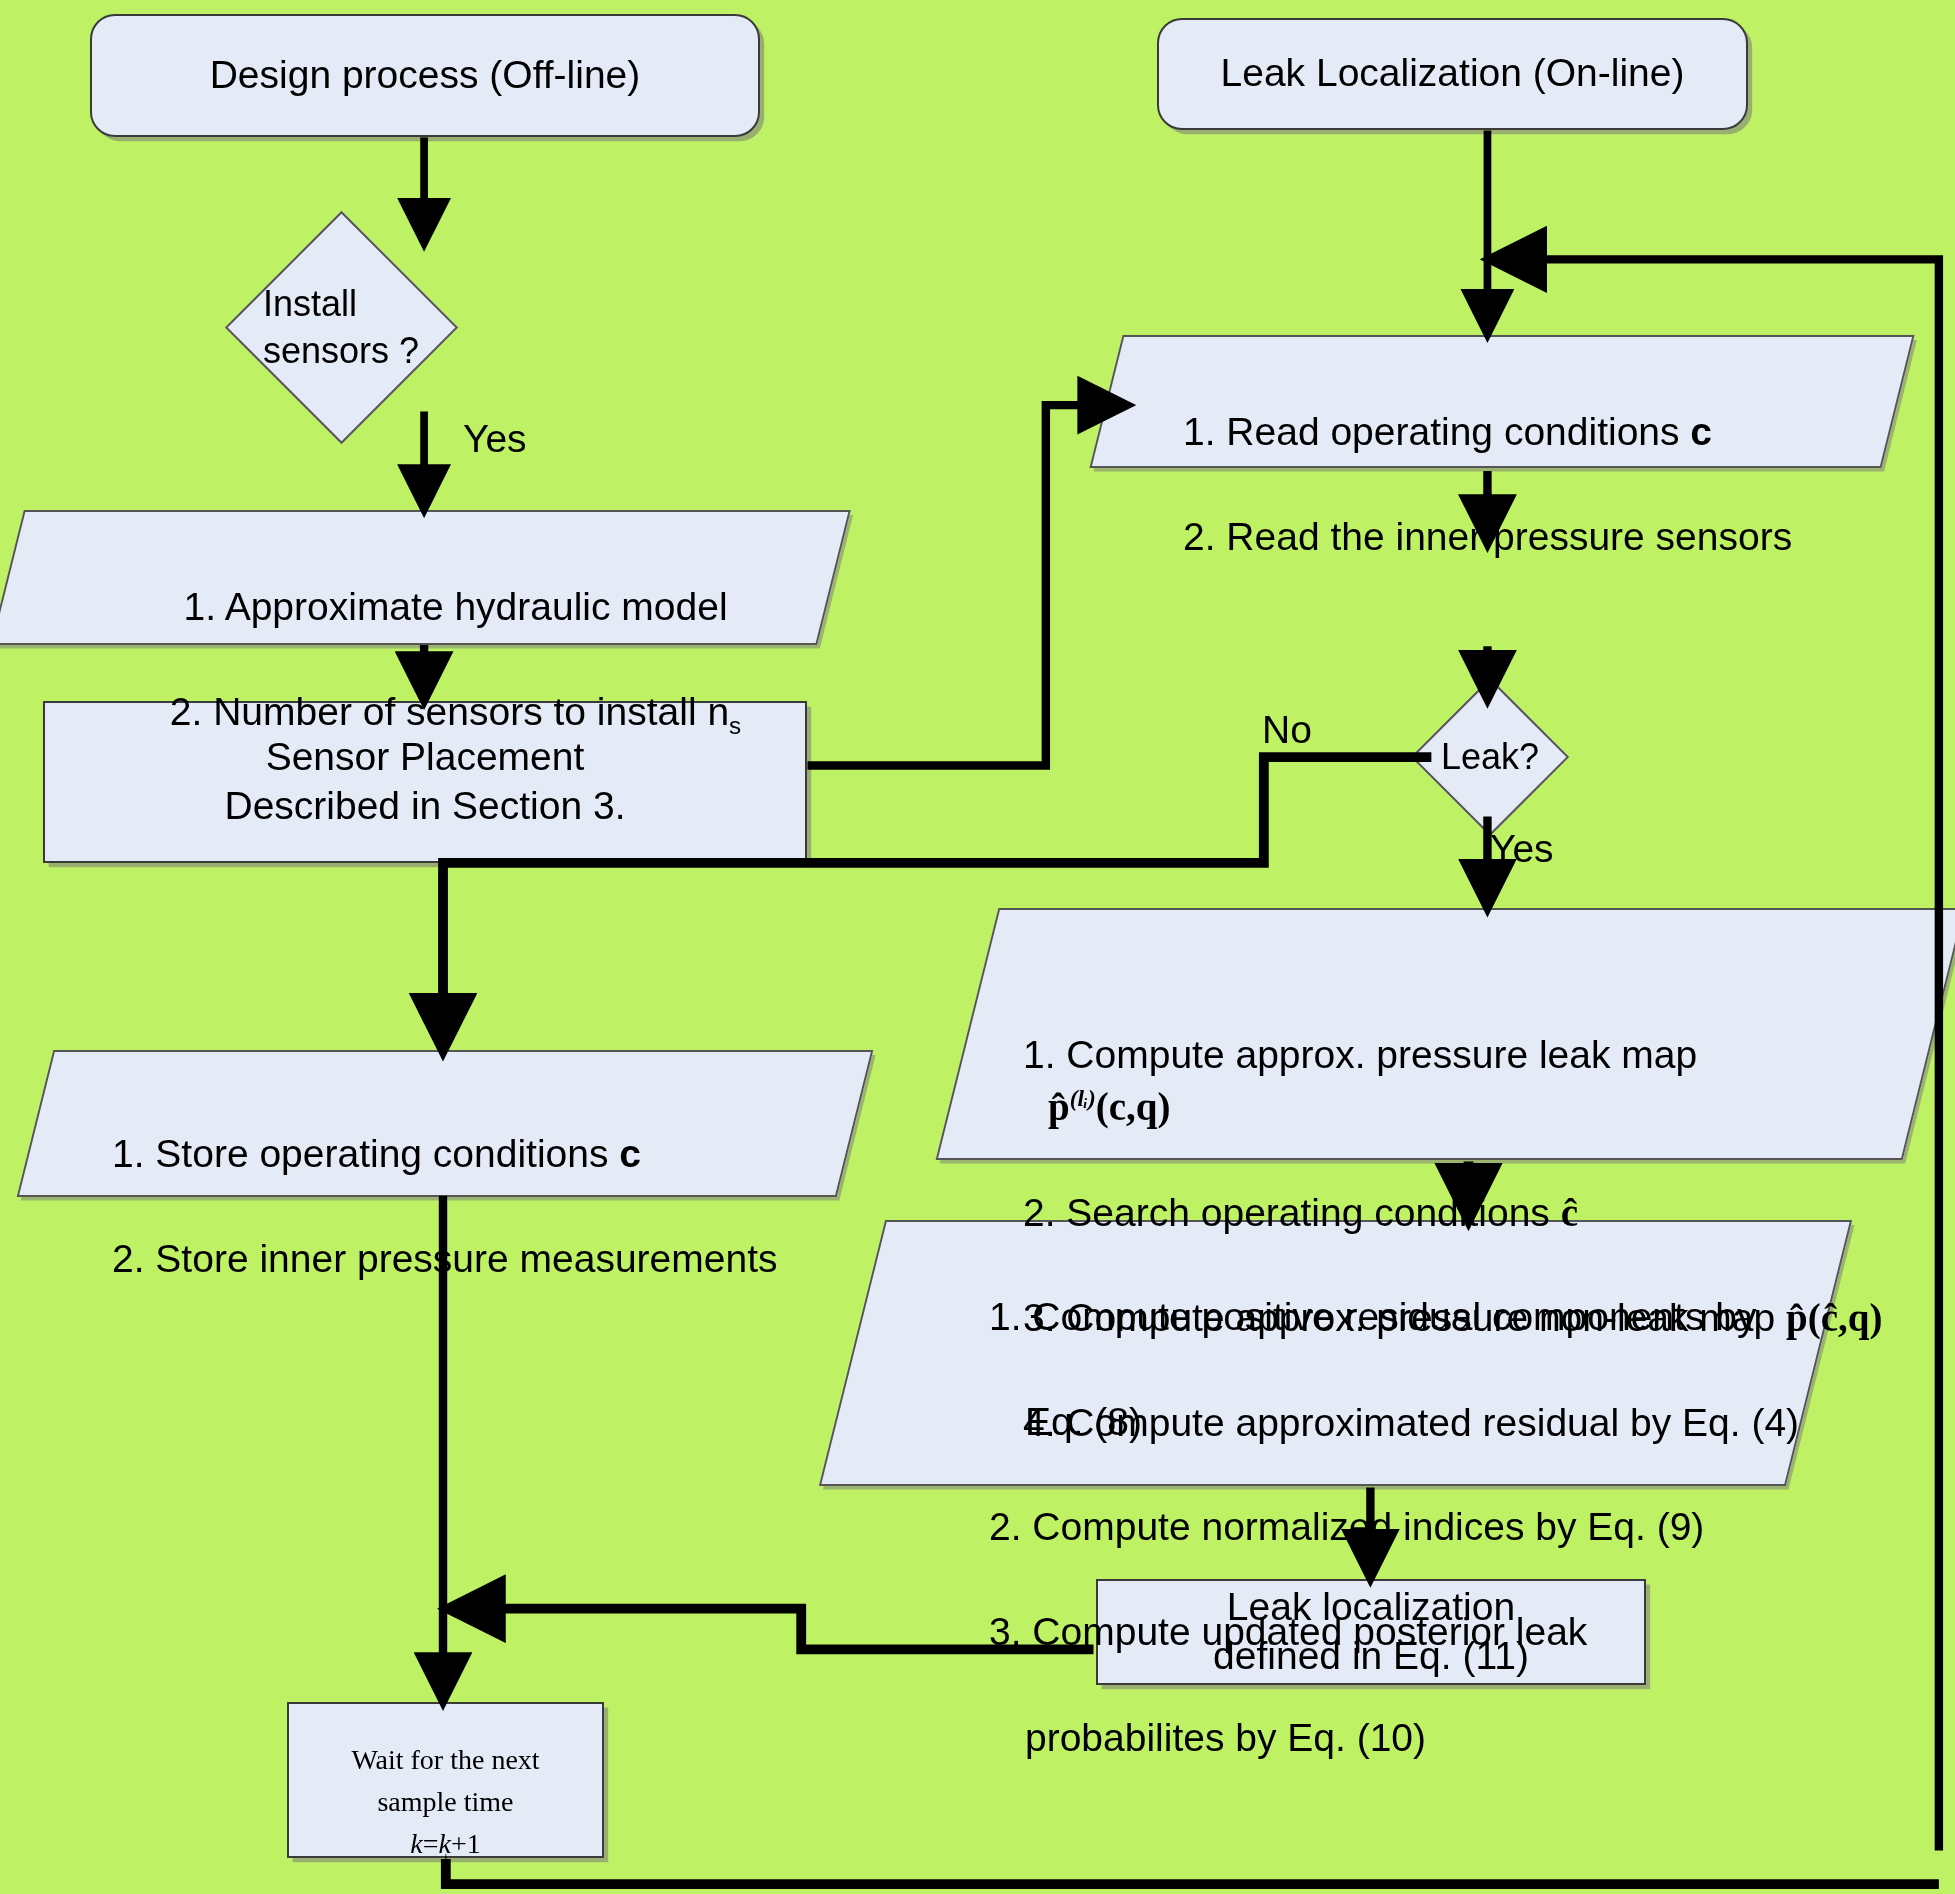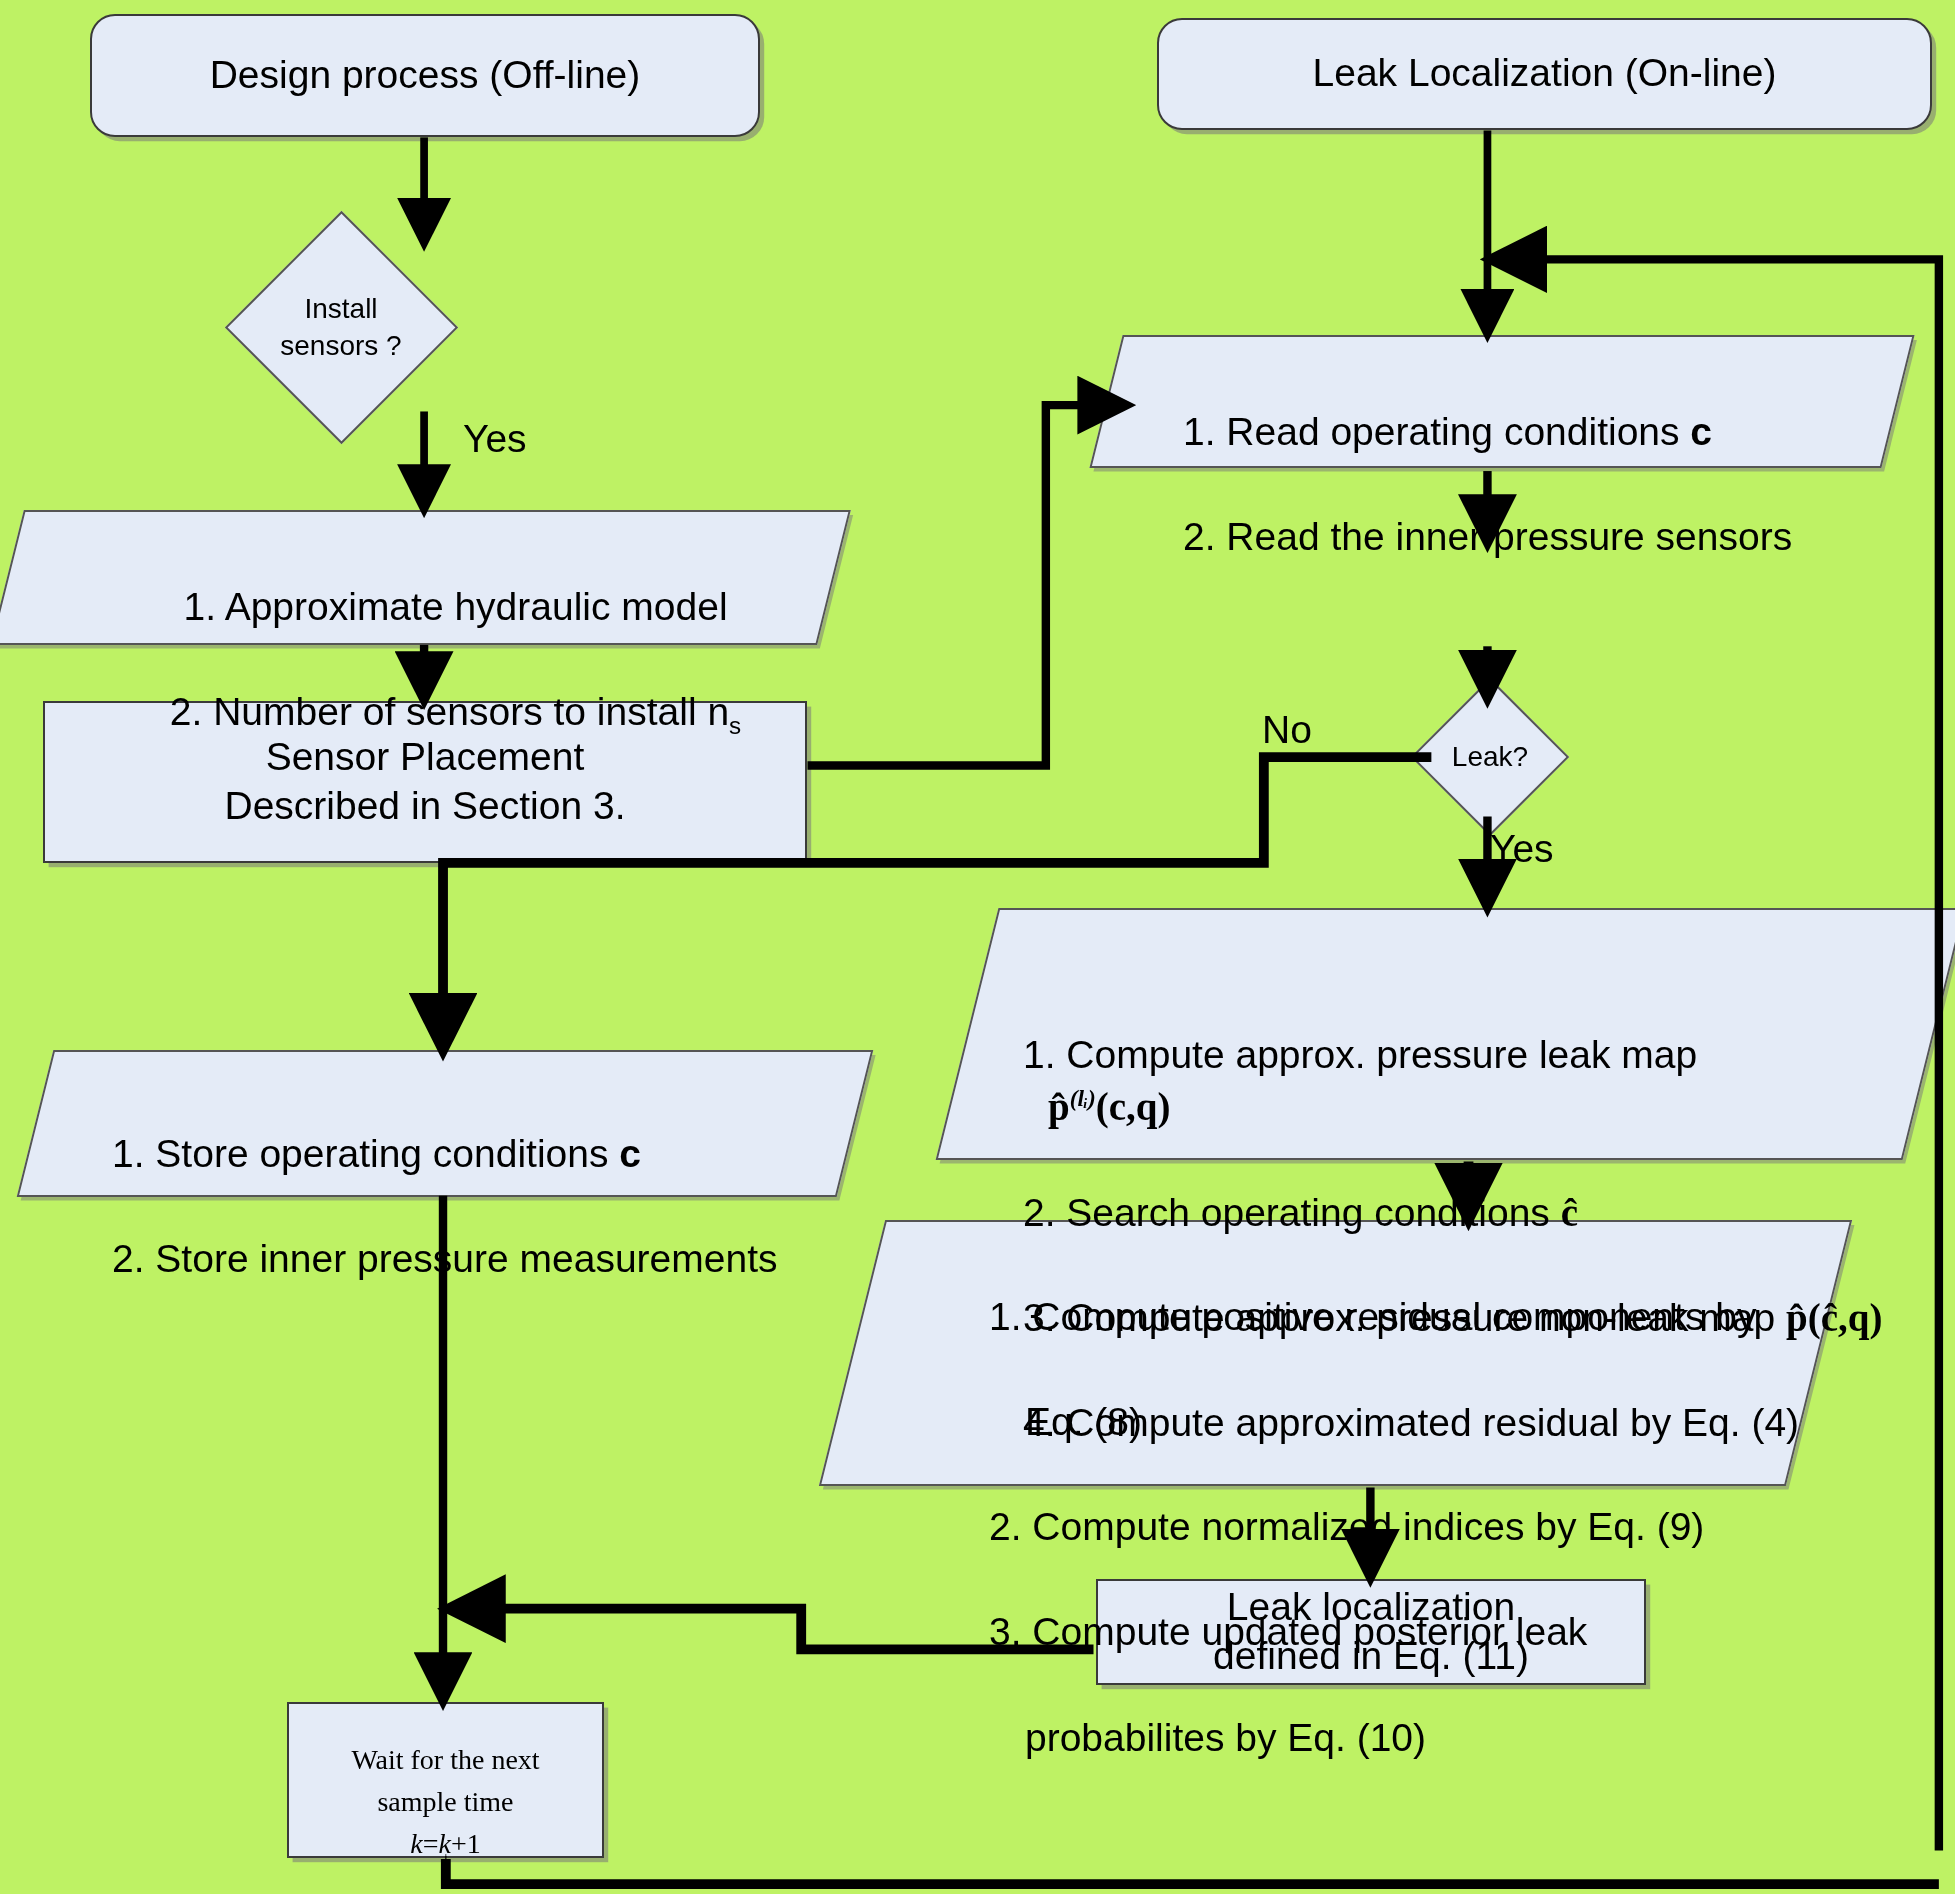--- a/index.html
+++ b/index.html
@@ -60,22 +60,21 @@
     inset:0;
     background:#e4ebf7;
     border:2.1px solid #555;
     transform:rotate(45deg);
     box-sizing:border-box;
   }
   .dia .dlabel{
     position:absolute;
     inset:0;
     display:flex;align-items:center;justify-content:center;
-    text-align:center;
-    font-size:28px;
+    font-size:36px;
     line-height:1.3;
     z-index:3;
     white-space:pre-line;
   }
   .lbl{position:absolute;font-size:39px;color:#000;}
   svg.arrows{position:absolute;left:0;top:0;width:1955px;height:1894px;overflow:visible;pointer-events:none;}
   .sub{font-size:.62em;vertical-align:sub;}
   .bold{font-weight:bold;}
   .mathi{font-family:"Liberation Serif", serif;font-weight:bold;}
   .sup{font-size:.60em;vertical-align:super;font-style:italic;}
@@ -108,21 +107,21 @@
       <div>1. Approximate hydraulic model</div>
       <div><span>2. Number of sensors to install n</span><span class="sub">s</span></div>
     </div>
   </div>
 
   <div class="node proc" style="left:43px;top:701px;width:764px;height:162px;">
     <div class="txt" style="white-space:pre-line;">Sensor Placement
 Described in Section 3.</div>
   </div>
 
-  <div class="node term" style="left:1157px;top:17.5px;width:775px;height:112px;">
+  <div class="node term" style="left:1157px;top:17.5px;width:591px;height:112px;">
     <div class="txt">Leak Localization (On-line)</div>
   </div>
 
   <div class="para" style="left:1106px;top:335px;width:792px;height:133px;">
     <div class="skew"></div>
     <div class="plabel" style="padding-left:77px;padding-top:18px;">
       <div><span>1. Read operating conditions </span><span class="bold">c</span></div>
       <div>2. Read the inner pressure sensors</div>
     </div>
   </div>

